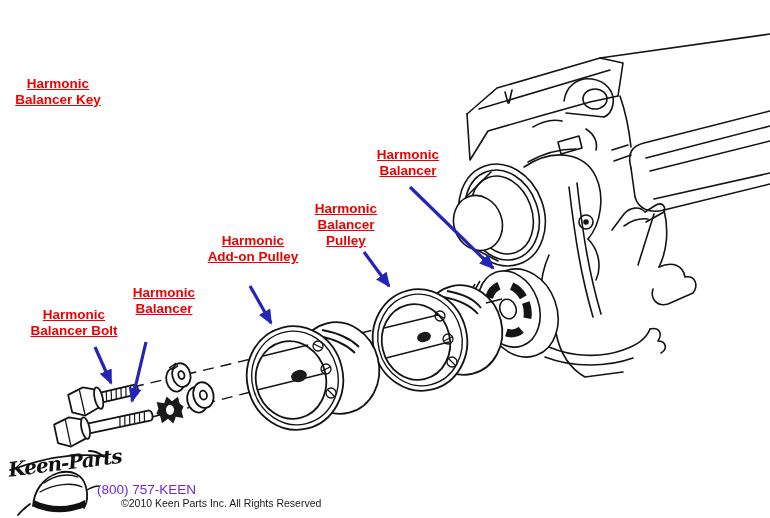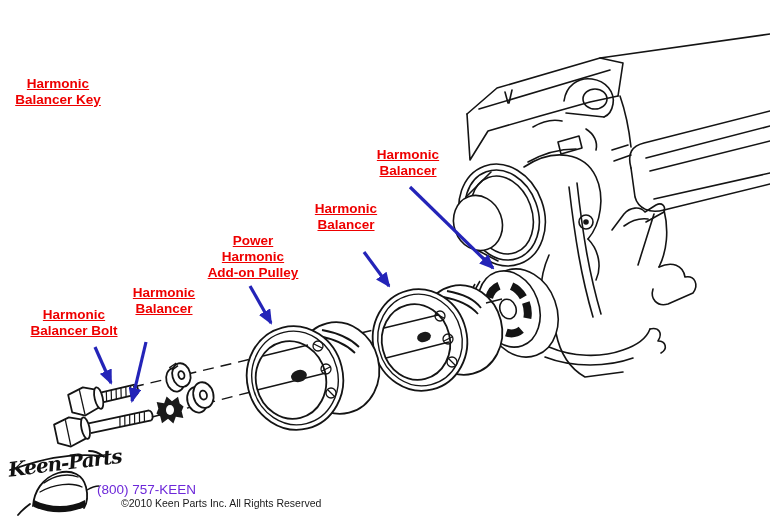--- a/index.html
+++ b/index.html
@@ -223,28 +223,28 @@
     <span>Harmonic</span>
     <span>Balancer Bolt</span>
   </div>
 
   <div class="plabel lbl-pulley-bolt">
     <span>Harmonic</span>
     <span>Balancer</span>
   </div>
 
   <div class="plabel lbl-ps-pulley">
-    <span>Power</span>
     <span>Harmonic</span>
     <span>Add-on Pulley</span>
   </div>
 
   <div class="plabel lbl-hb-pulley">
     <span>Harmonic</span>
     <span>Balancer</span>
+    <span>Pulley</span>
   </div>
 
   <div class="plabel lbl-balancer">
     <span>Harmonic</span>
     <span>Balancer</span>
   </div>
 
   <div class="logo-script">Keen-Parts</div>
   <div class="phone">(800) 757-KEEN</div>
   <div class="copyright">©2010 Keen Parts Inc. All Rights Reserved</div>

